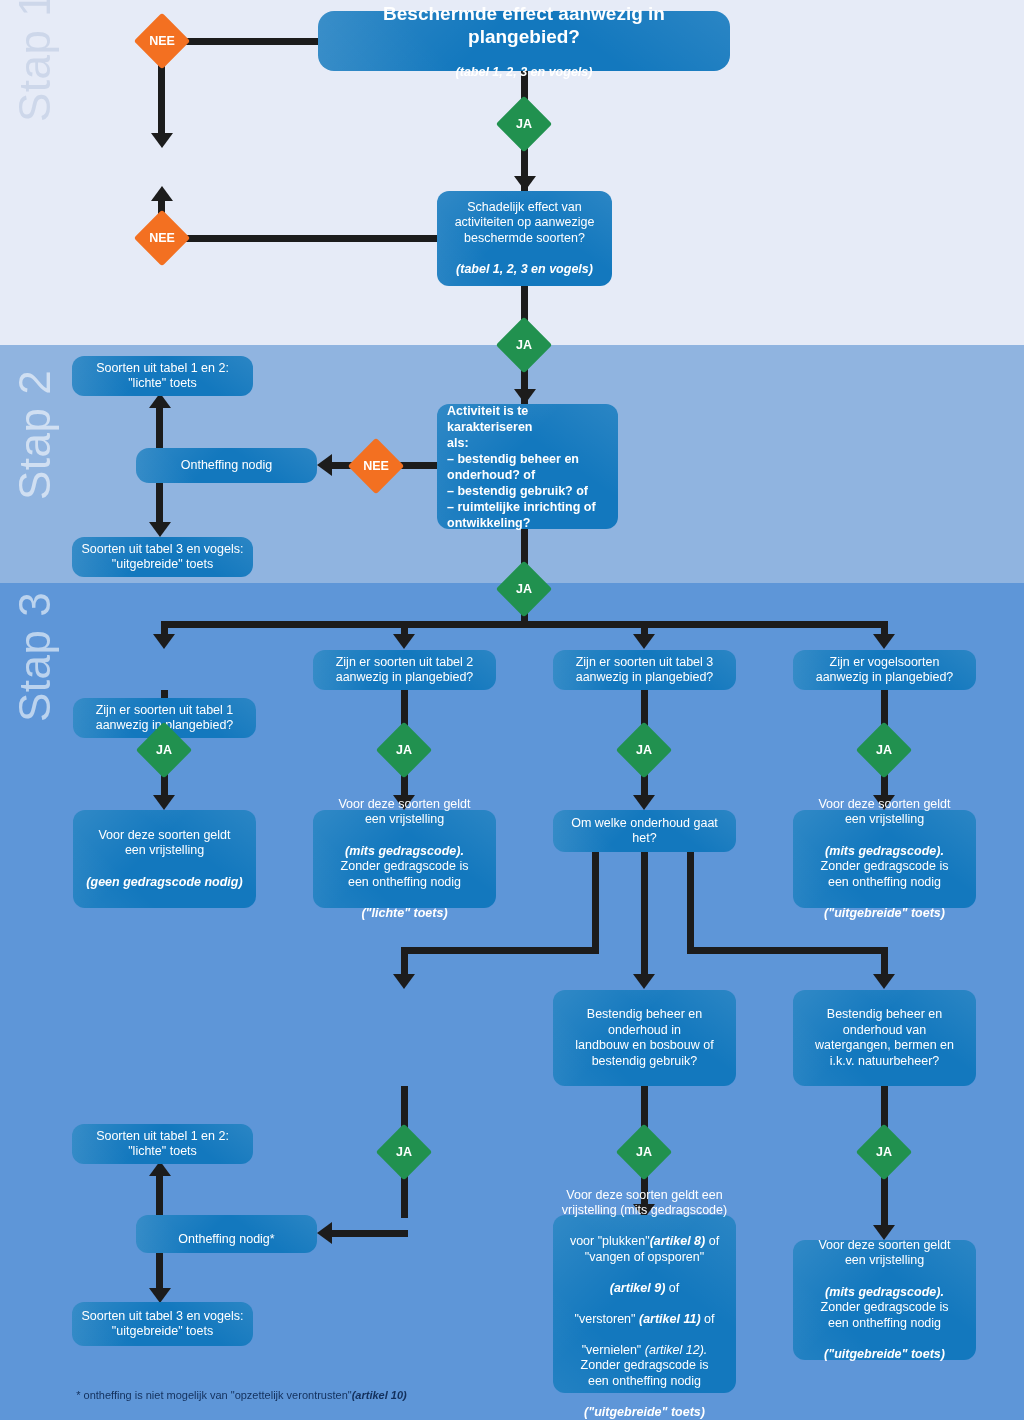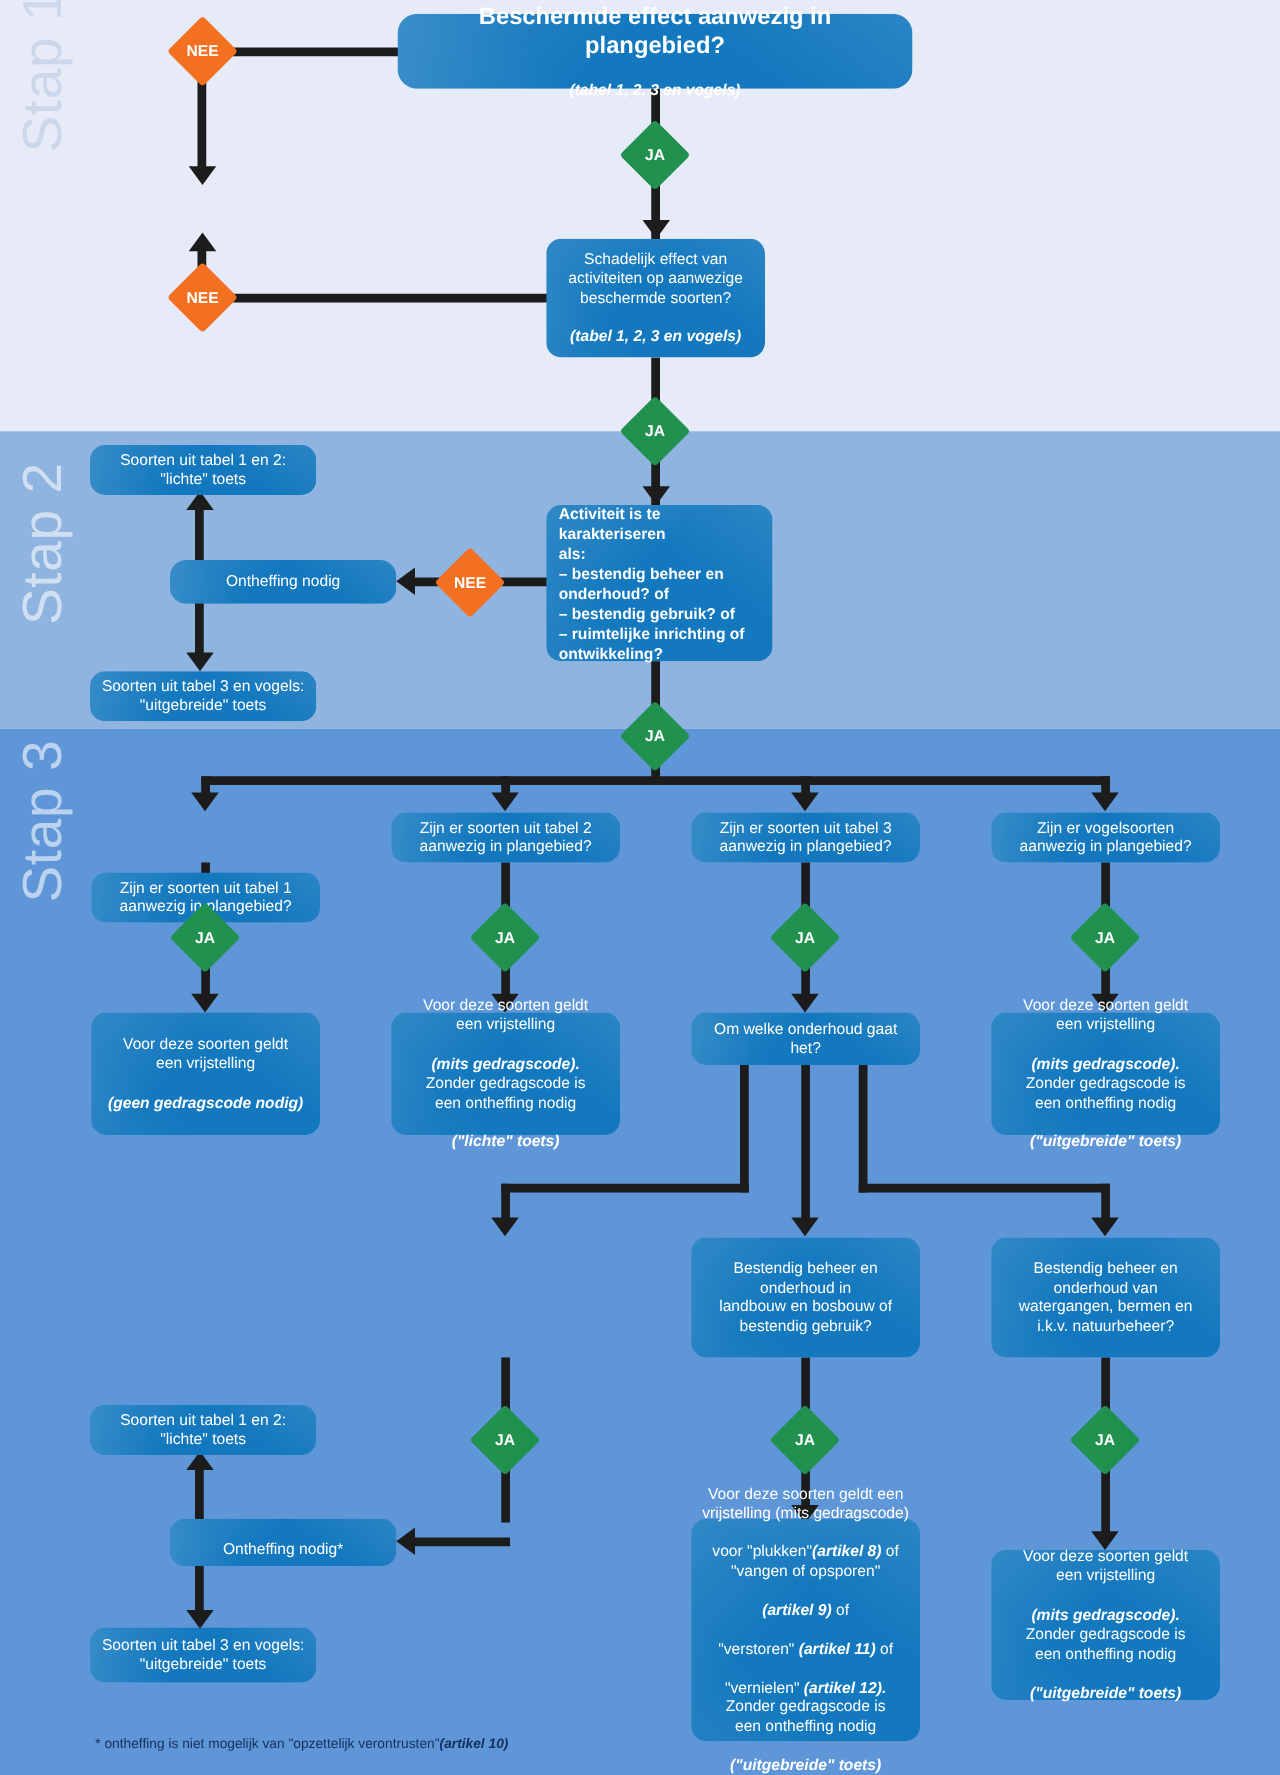--- a/index.html
+++ b/index.html
@@ -326,21 +326,21 @@
       <span>voor "plukken"</span><span class="it" style="font-weight:600;">(artikel 8)</span><span> of</span>
     </span>
     <span class="t">"vangen of opsporen"</span>
     <span class="t">
       <span class="it" style="font-weight:600;">(artikel 9)</span><span> of</span>
     </span>
     <span class="t">
       <span>"verstoren" </span><span class="it" style="font-weight:600;">(artikel 11)</span><span> of</span>
     </span>
     <span class="t">
-      <span>"vernielen" </span><span class="it" style="font-weight:700;">(artikel 12).</span>
+      <span>"vernielen" </span><span class="it" style="font-weight:400;">(artikel 12).</span>
     </span>
     <span class="t">Zonder gedragscode is
 een ontheffing nodig</span>
     <span class="t it" style="font-weight:600;">("uitgebreide" toets)</span>
   </div>
 
   <div class="node" style="left:793px;top:1240px;width:183px;height:120px;flex-direction:column;">
     <span class="t">Voor deze soorten geldt
 een vrijstelling</span>
     <span class="t it" style="font-weight:600;">(mits gedragscode).</span>

